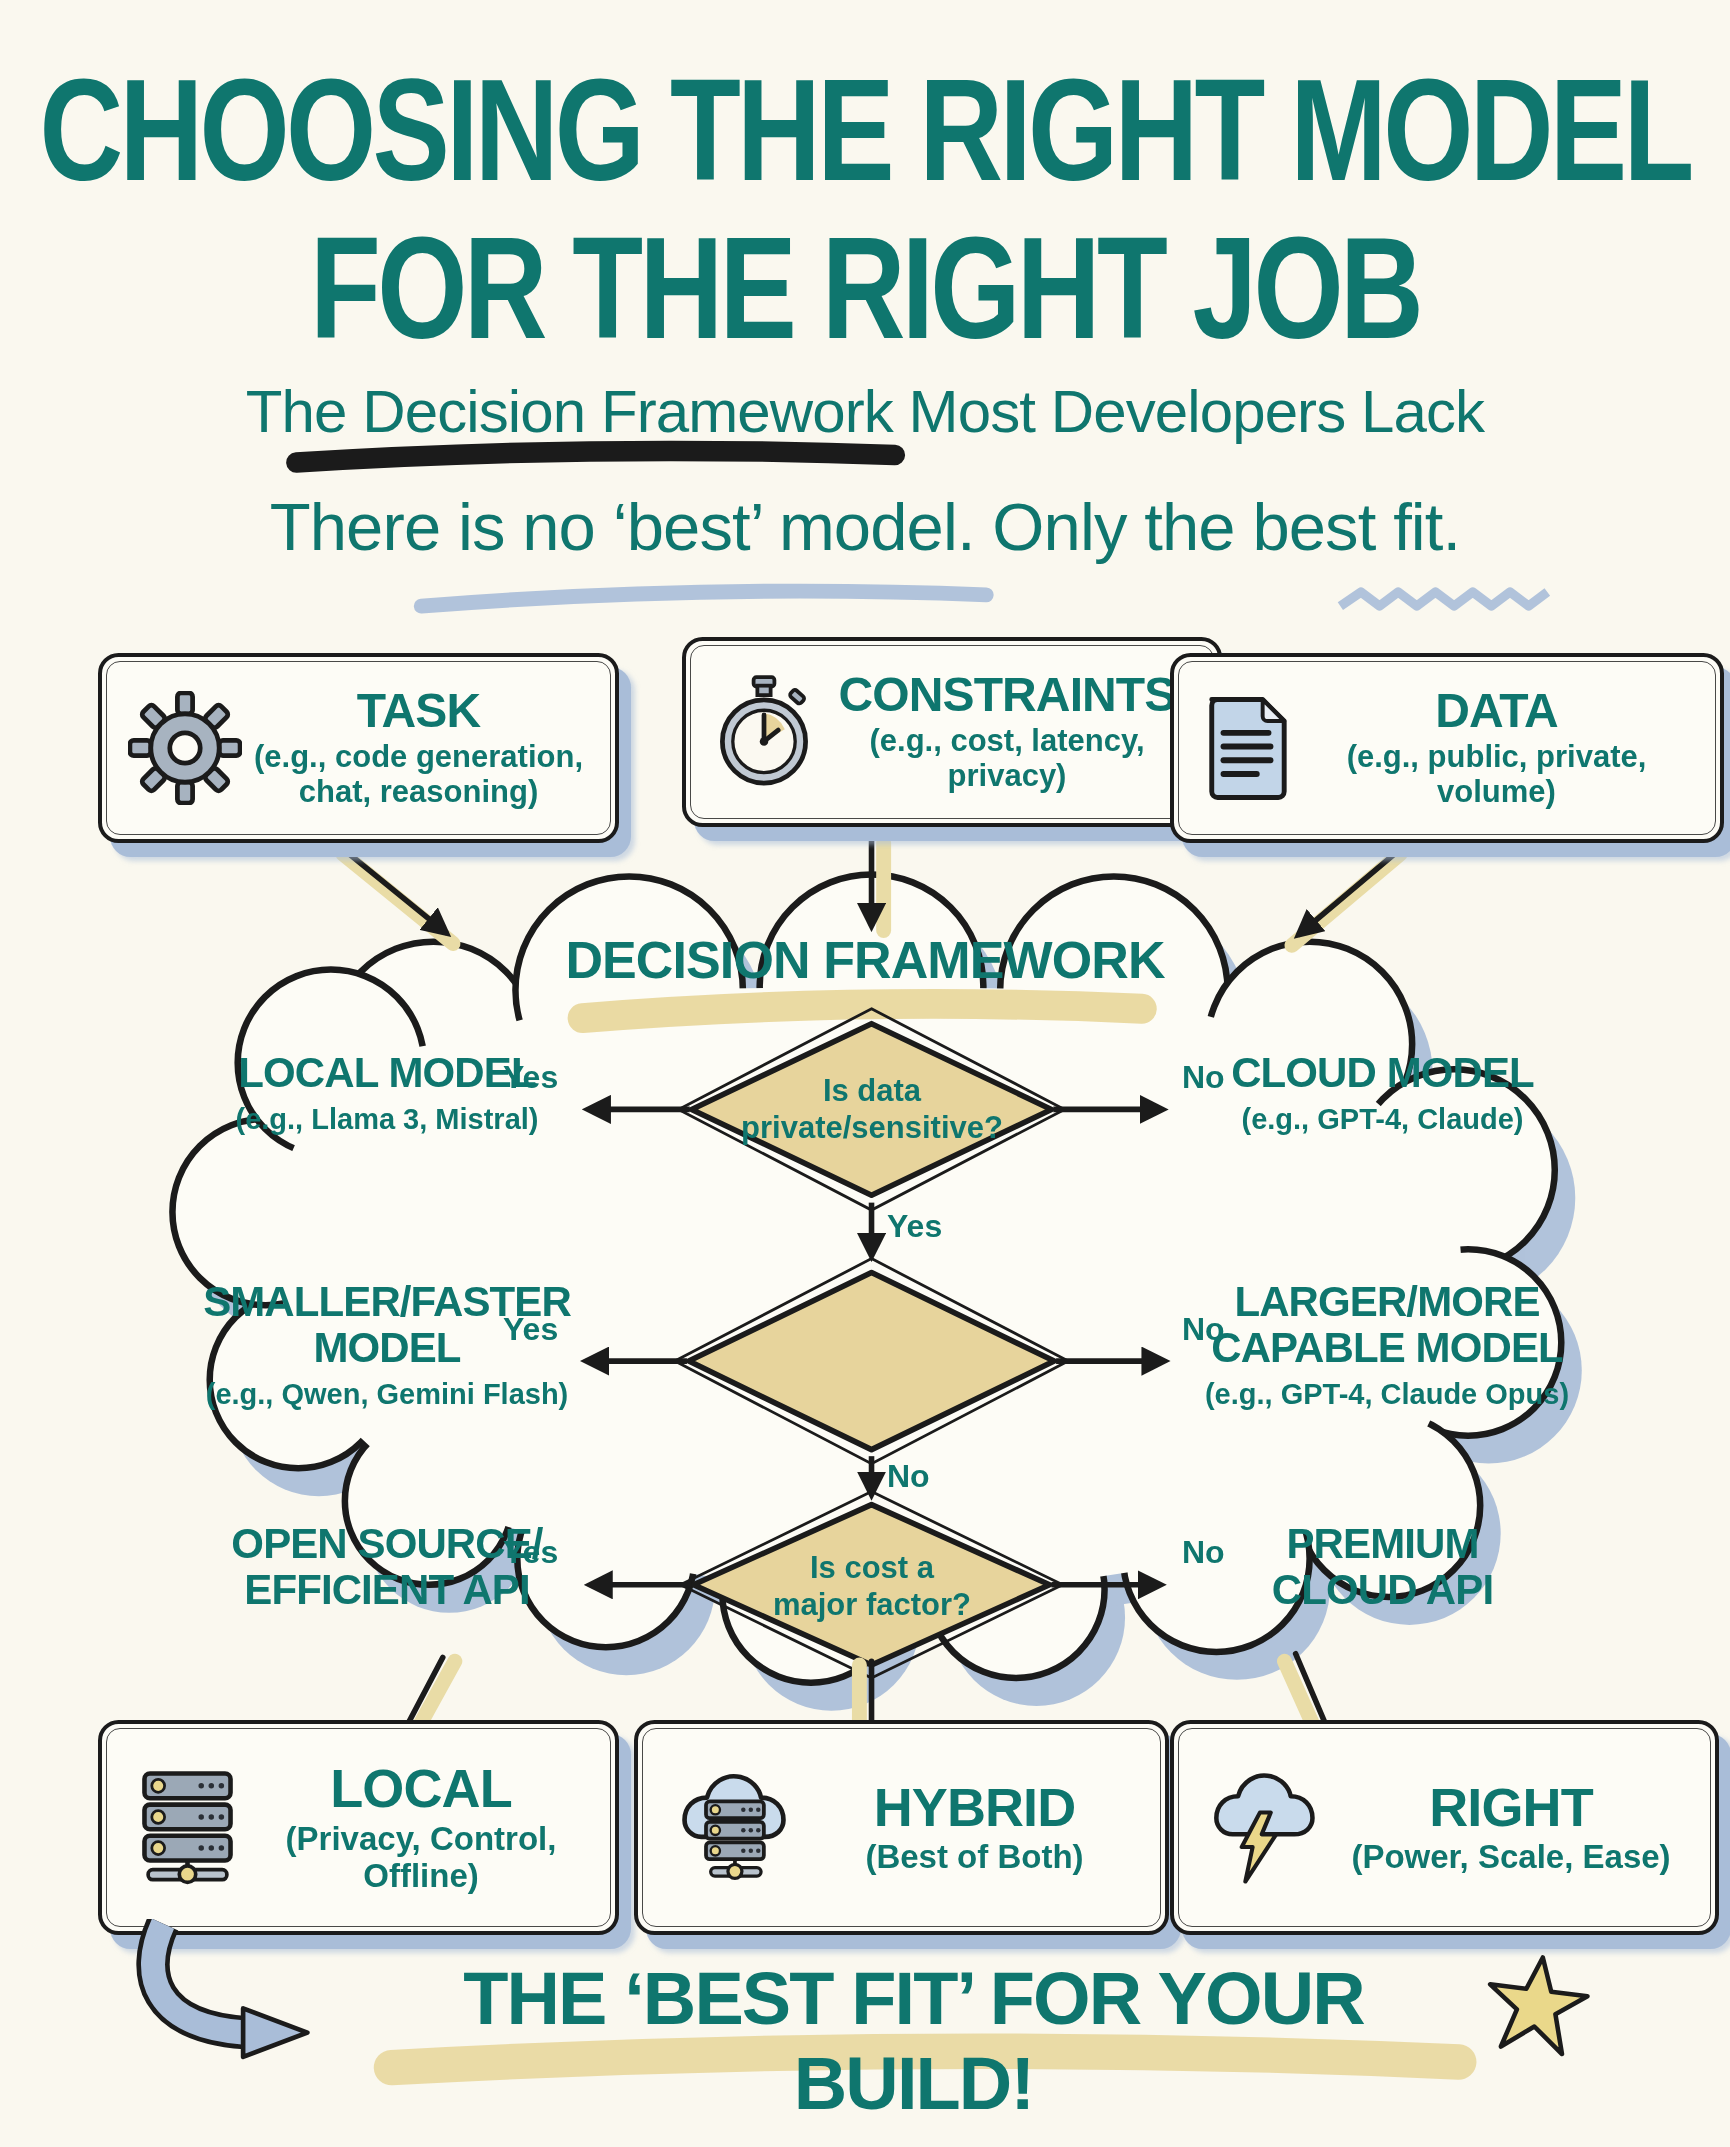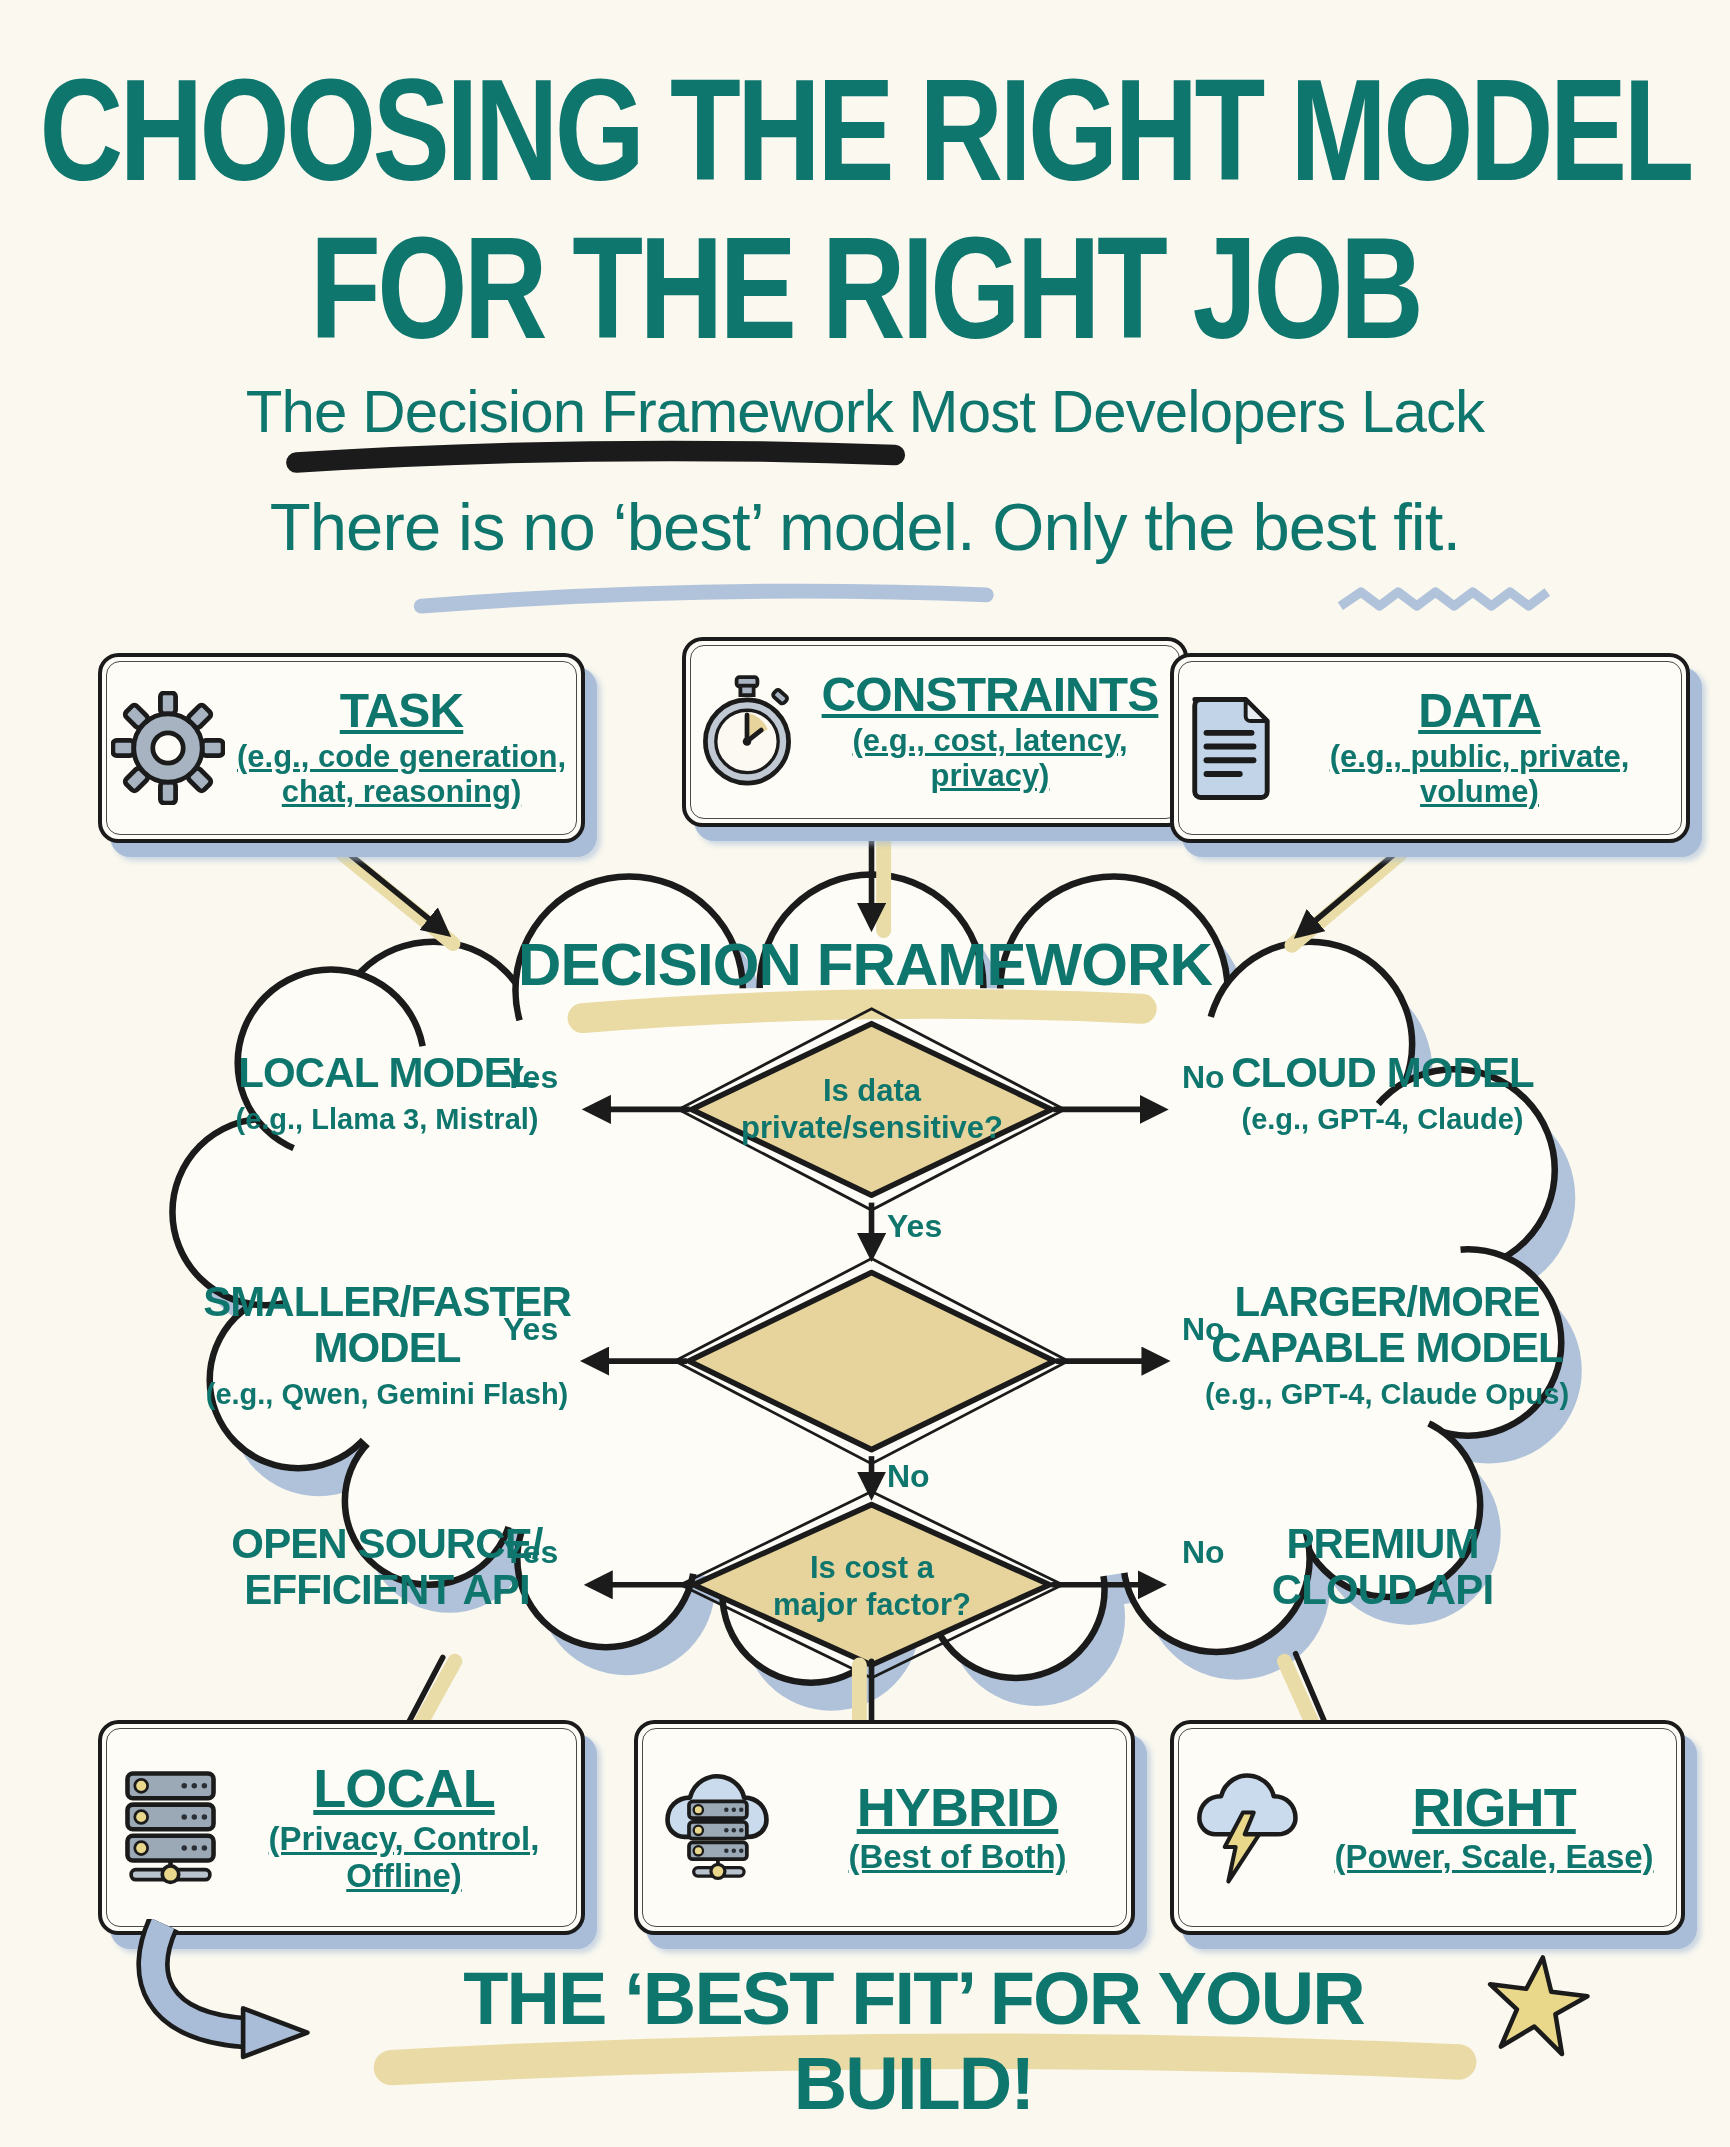--- a/index.html
+++ b/index.html
@@ -7,28 +7,28 @@
           font-family:"Liberation Sans",sans-serif;color:#0f766e;}
   .abs{position:absolute;}
   svg.bg{position:absolute;left:0;top:0;}
   .title{left:0;right:0;top:52px;text-align:center;font-weight:700;font-size:116px;line-height:1.1;
          letter-spacing:-3.7px;transform:scaleY(1.24);transform-origin:top center;}
   .title span{display:block;}
   .subtitle{left:0;right:0;top:377px;text-align:center;font-weight:400;font-size:60px;letter-spacing:-0.9px;}
   .tagline{left:0;right:0;top:488px;text-align:center;font-weight:400;font-size:67px;letter-spacing:-0.9px;}
   .box{border:4.7px solid #1b1b1b;border-radius:20.5px;background:#fdfcf6;
        box-shadow:12px 14px 0 #a9bdd8, 16px 17.7px 5.6px rgba(169,189,216,.55);
-       display:flex;align-items:center;padding:0 9px;gap:6px;text-decoration:underline;}
+       display:flex;align-items:center;padding:0 26px;gap:6px;}
   .box::before{content:"";position:absolute;inset:3.7px;border:1.9px solid rgba(27,27,27,.8);border-radius:14px;pointer-events:none;}
   .box-text{flex:1;text-align:center;}
   .box-title{font-weight:700;font-size:48px;line-height:1.05;letter-spacing:-0.9px;}
   .box-detail{font-weight:700;font-size:31px;line-height:1.12;margin-top:3.7px;}
   .outcome .box-title{font-size:54px;}
   .outcome .box-detail{font-size:33px;}
-  .fw-title{left:0;right:0;top:930px;text-align:center;font-weight:700;font-size:60px;letter-spacing:-0.9px;}
+  .fw-title{left:0;right:0;top:930px;text-align:center;font-weight:700;font-size:52px;letter-spacing:-0.9px;}
   .option{width:392px;text-align:center;font-weight:700;}
   .option-title{font-size:42px;line-height:1.1;letter-spacing:-0.9px;}
   .option-title span{display:block;}
   .option-detail{font-size:29px;margin-top:6.5px;}
   .question{width:354px;text-align:center;font-weight:700;font-size:31px;line-height:1.2;}
   .question span{display:block;}
   .qlabel{font-size:32px;font-weight:700;}
   .footer-text{left:345px;width:1137px;top:1956px;text-align:center;font-weight:700;font-size:74px;letter-spacing:-1.9px;}
 </style>
 </head>

